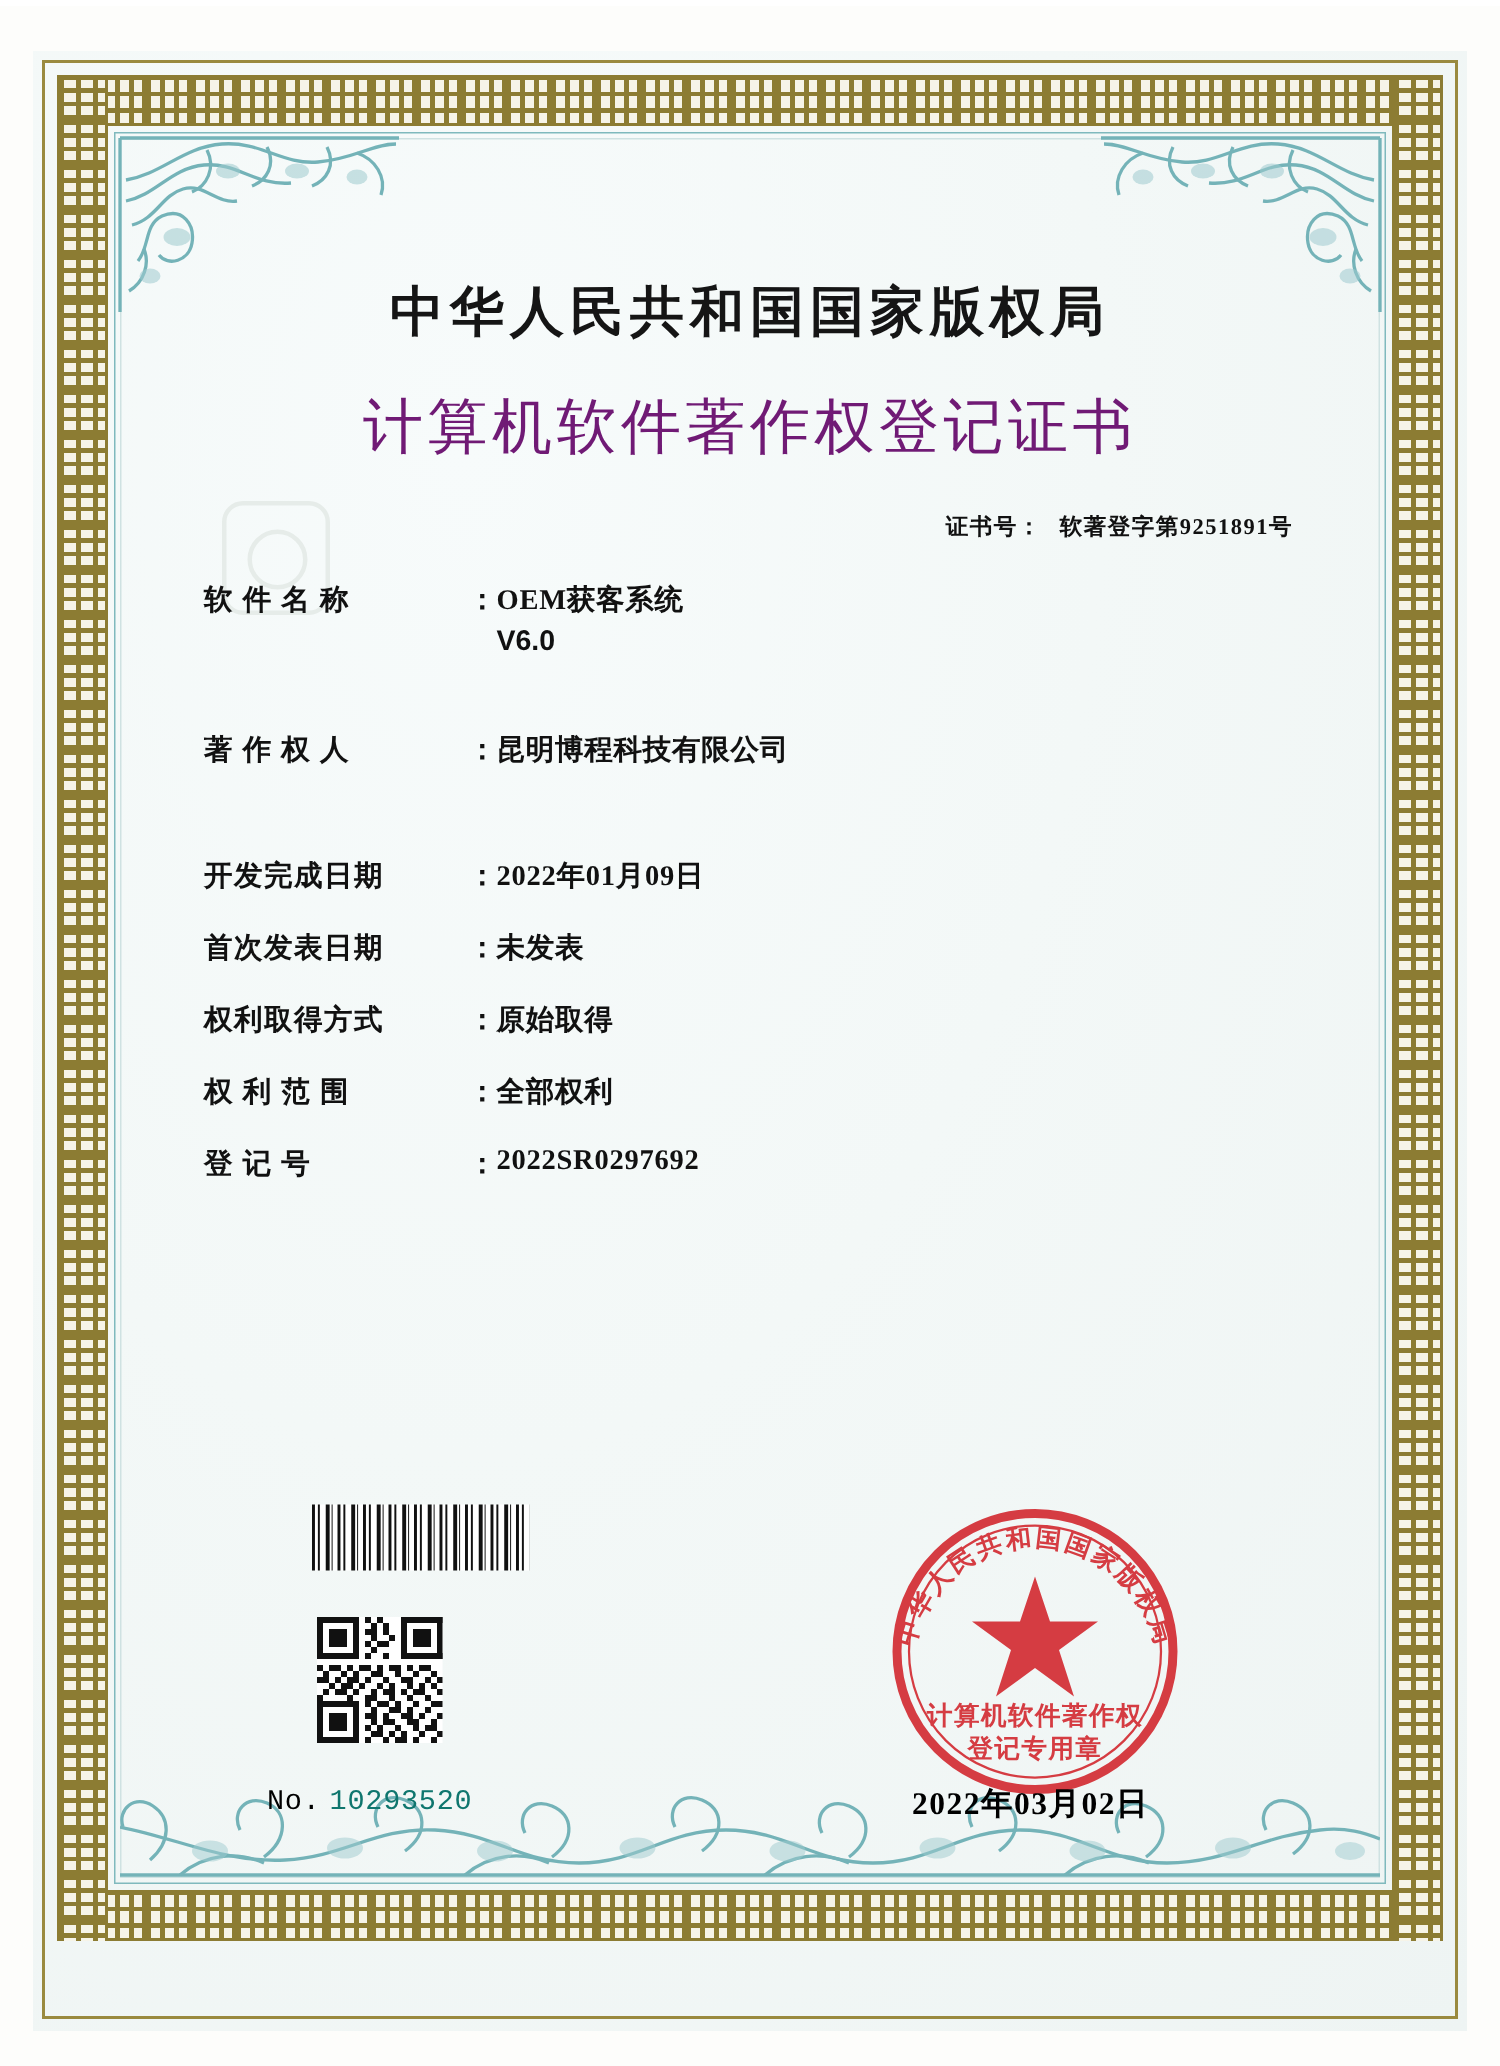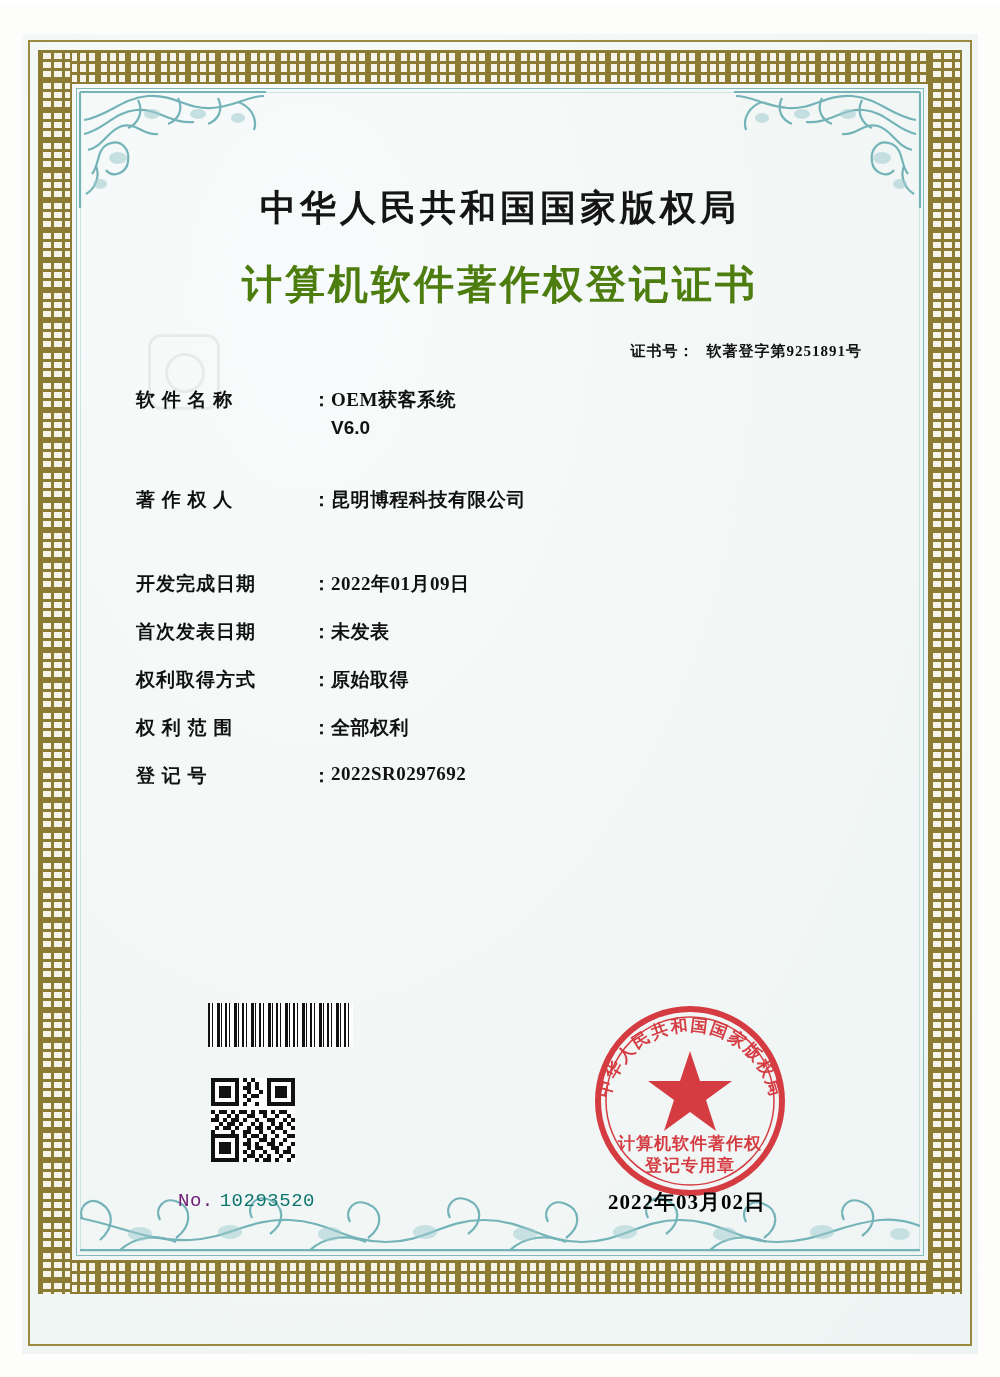--- a/index.html
+++ b/index.html
@@ -134,23 +134,23 @@
     letter-spacing: 4px;
     font-weight: bold;
     font-family: "Liberation Serif", "DejaVu Serif", serif;
     color: #151515;
     margin-top: 30px;
   }
   .title-sub {
     text-align: center;
     font-size: 40px;
     letter-spacing: 3px;
-    font-weight: bold;
+    font-weight: normal;
     font-family: "Liberation Serif", "DejaVu Serif", serif;
-    color: #4d7c0f;
+    color: #701a75;
     margin-top: 24px;
   }
 
   .cert-no {
     text-align: right;
     font-size: 15px;
     font-weight: bold;
     margin-top: 30px;
     padding-right: 38px;
     letter-spacing: 1px;
@@ -227,21 +227,21 @@
     width: 84px; height: 84px;
   }
 
   .no-line {
     position: absolute;
     left: 178px; top: 1186px;
     font-size: 19px;
     font-family: "Liberation Mono", "DejaVu Sans Mono", monospace;
     letter-spacing: 0.5px;
   }
-  .no-line .no-label { color: #701a75; }
+  .no-line .no-label { color: #000000; }
   .no-line .no-value { color: #0f766e; margin-left: 6px; }
 
   .date-line {
     position: absolute;
     left: 608px; top: 1184px;
     font-size: 21px;
     font-weight: bold;
     letter-spacing: 1px;
   }
 

